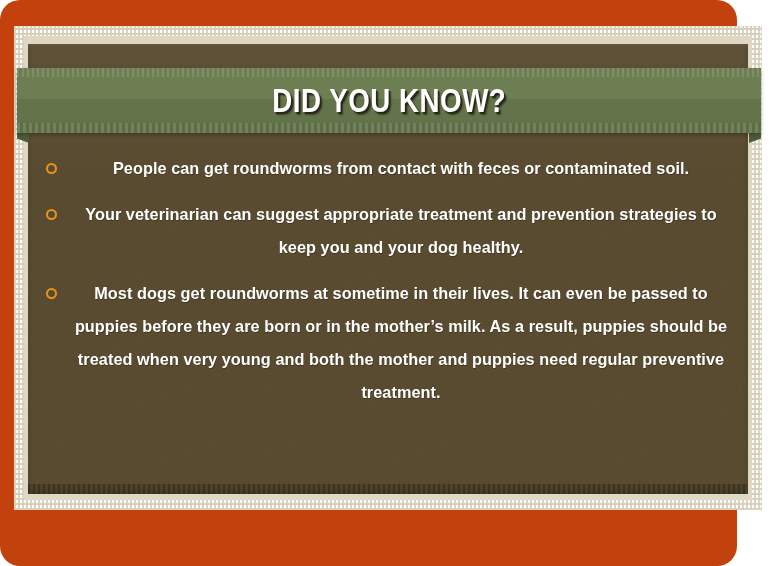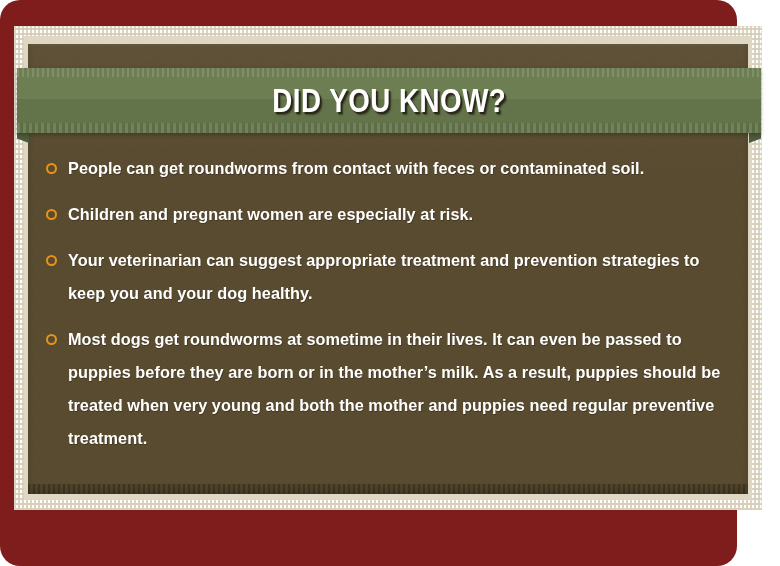--- a/index.html
+++ b/index.html
@@ -11,21 +11,21 @@
     width: 780px;
     height: 566px;
     overflow: hidden;
     font-family: "Liberation Sans", sans-serif;
   }
 
   #slide {
     position: relative;
     width: 737px;
     height: 566px;
-    background: #7f1d1d;
+    background: #c2410c;
     border-radius: 20px;
   }
 
   
   .texture-frame {
     position: absolute;
     left: 14px;
     top: 26px;
     width: 748px;
     height: 484px;
@@ -164,21 +164,21 @@
   .bullet-marker {
     position: absolute;
     left: 2px;
     top: 11px;
     width: 7px;
     height: 7px;
     border-radius: 50%;
     border: 2.5px solid #e8941a;
     box-sizing: content-box;
   }
-  .bullet-text { display: block; }
+  .bullet-text { display: block; text-align: center; }
 </style>
 </head>
 <body>
 
 <div id="slide">
 
   <div class="texture-frame"></div>
   <div class="mat"></div>
 
   <div class="panel">
@@ -196,24 +196,20 @@
     </div>
   </div>
 
   <ul class="bullet-list" style="list-style:none;margin:0;padding:0;">
 
     <li class="bullet-item">
       <span class="bullet-marker"></span>
       <span class="bullet-text">People can get roundworms from contact with feces or contaminated soil.</span>
     </li>
 
-    <li class="bullet-item">
-      <span class="bullet-marker"></span>
-      <span class="bullet-text">Children and pregnant women are especially at risk.</span>
-    </li>
 
     <li class="bullet-item">
       <span class="bullet-marker"></span>
       <span class="bullet-text">Your veterinarian can suggest appropriate treatment and prevention strategies to keep you and your dog healthy.</span>
     </li>
 
     <li class="bullet-item">
       <span class="bullet-marker"></span>
       <span class="bullet-text">Most dogs get roundworms at sometime in their lives. It can even be passed to puppies before they are born or in the mother’s milk. As a result, puppies should be treated when very young and both the mother and puppies need regular preventive treatment.</span>
     </li>

